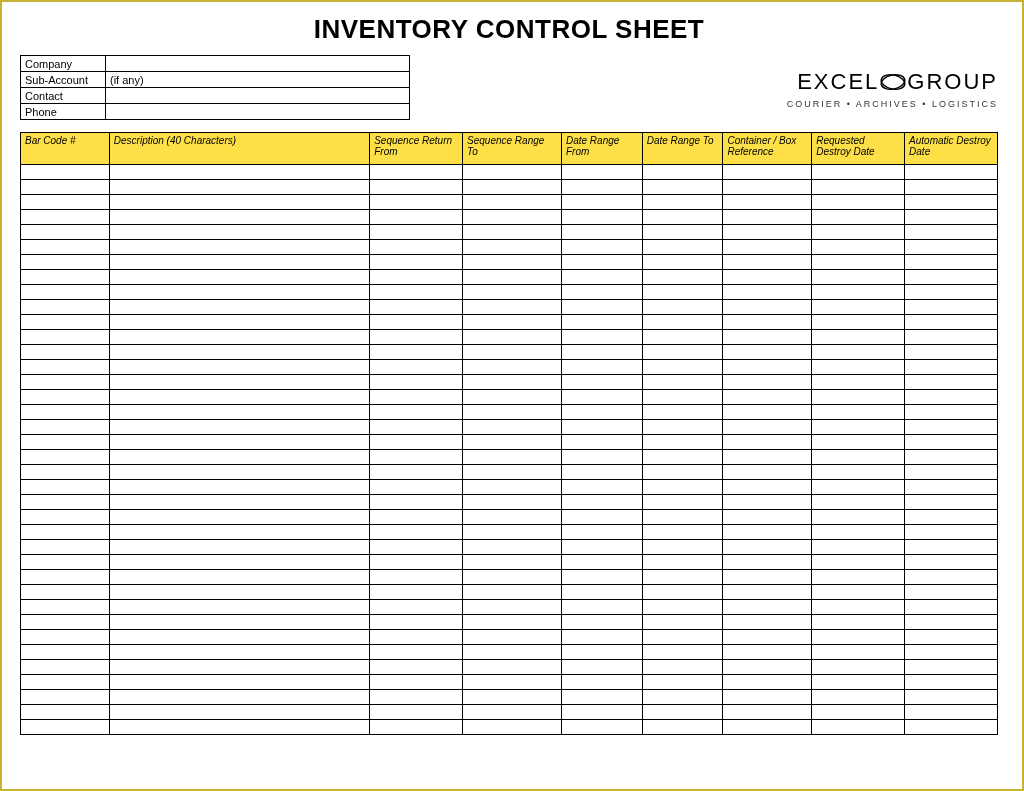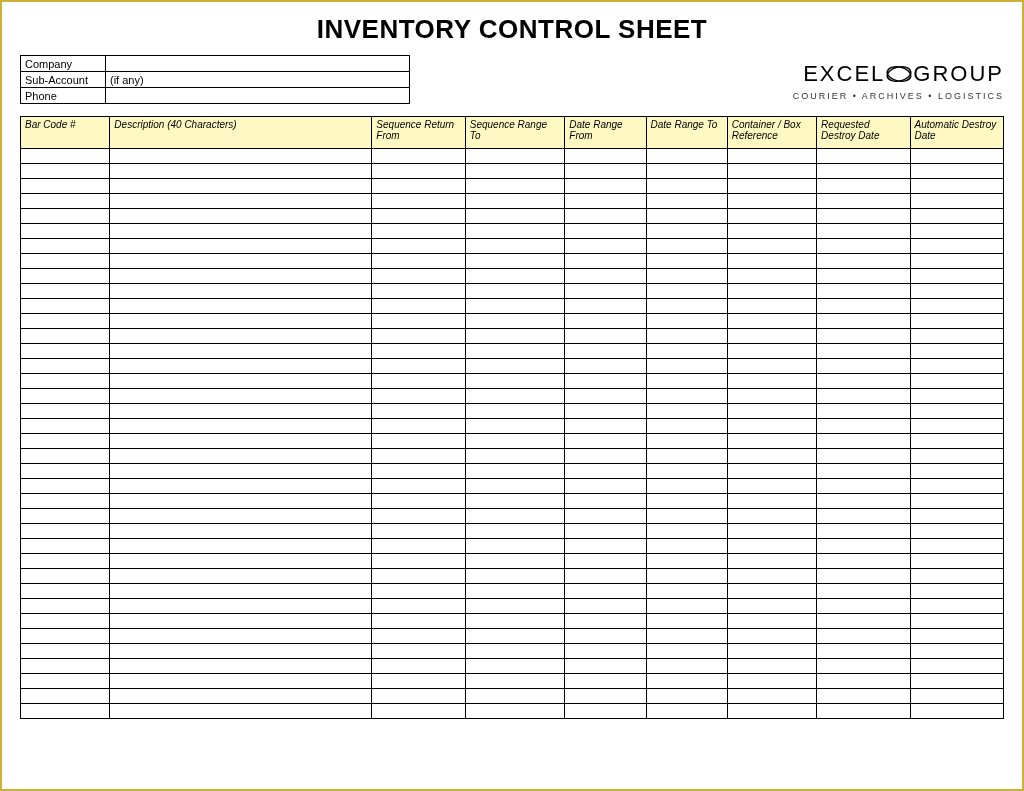--- a/index.html
+++ b/index.html
@@ -7,21 +7,21 @@
       font-family: Arial, Helvetica, sans-serif;
       background: #fff;
       width: 1024px;
       height: 791px;
       position: relative;
     }
     .outer-frame {
       border: 2px solid #c9b037;
       width: 1024px;
       height: 791px;
-      padding: 12px 18px 18px 18px;
+      padding: 12px 24px 18px 18px;
       background: #fff;
     }
     .title {
       text-align: center;
       font-size: 26px;
       font-weight: bold;
       letter-spacing: 0.5px;
       margin-bottom: 10px;
     }
     .header-row {
@@ -70,21 +70,21 @@
       letter-spacing: 2px;
       margin-top: 4px;
       color: #333;
     }
     .main-table {
       border-collapse: collapse;
       width: 100%;
       font-size: 10px;
     }
     .main-table th {
-      background: #fef9c3;
+      background: #fde047;
       border: 1px solid #000;
       font-style: italic;
       font-weight: normal;
       text-align: left;
       padding: 2px 4px;
       vertical-align: top;
       height: 32px;
     }
     .main-table td {
       border: 1px solid #000;
@@ -112,20 +112,24 @@
 
     <table class="info-box">
       <tbody>
           <tr>
         <td class="label">Company</td>
         <td></td>
       </tr>
       <tr>
         <td class="label">Sub-Account</td>
         <td>(if any)</td>
+      </tr>
+      <tr>
+        <td class="label">Contact</td>
+        <td></td>
       </tr>
       <tr>
         <td class="label">Phone</td>
         <td></td>
       </tr>
     </tbody>
       </table>
 
 
     <div class="logo-block">

